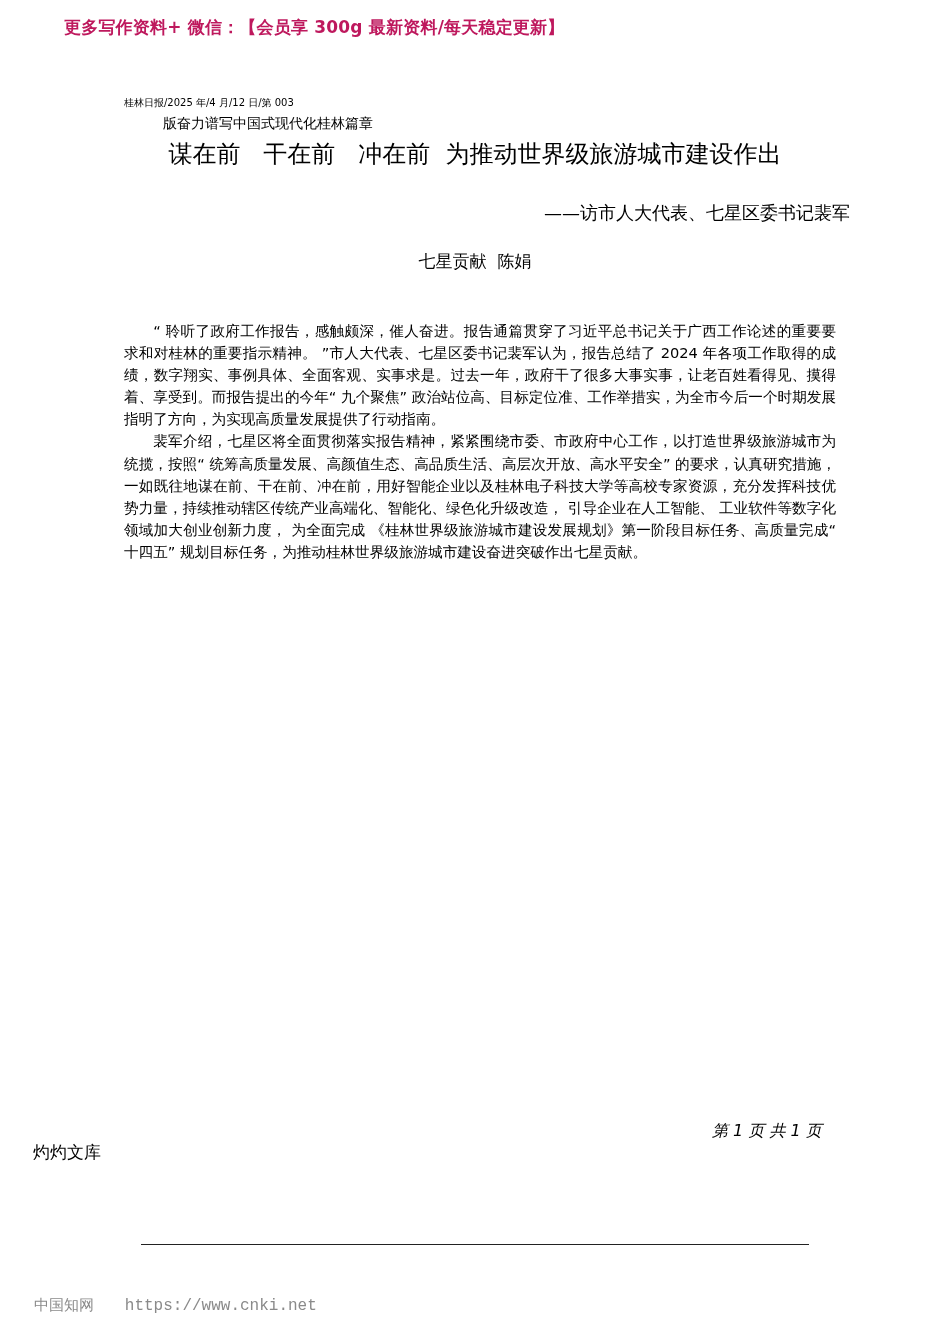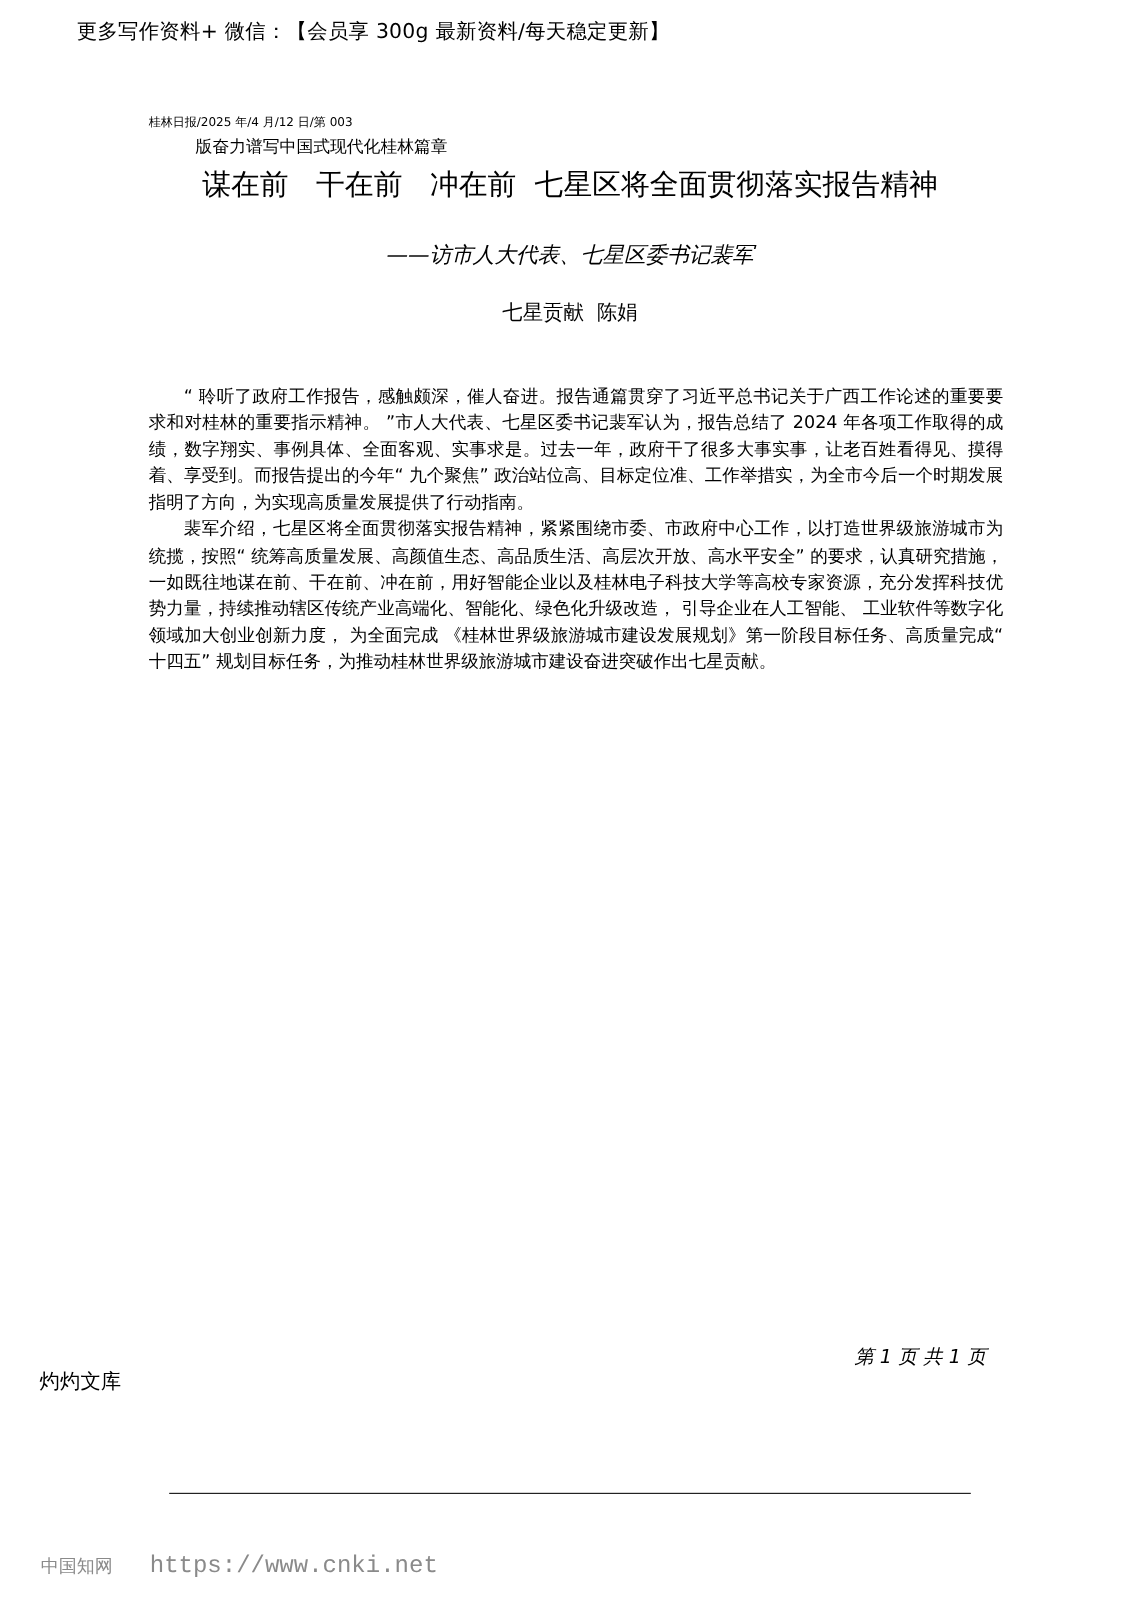--- a/index.html
+++ b/index.html
@@ -14,23 +14,24 @@
       overflow: hidden;
       font-family: "DejaVu Sans", "Liberation Sans", sans-serif;
       color: #000000;
     }
     .promo-banner {
       position: absolute;
       left: 64px;
       top: 14px;
       font-size: 17px;
       line-height: 26px;
-      color: #000000;
+      color: #be185d;
       white-space: nowrap;
       letter-spacing: 0.2px;
+      font-weight: bold;
     }
     .source-line {
       position: absolute;
       left: 124px;
       top: 93px;
       font-size: 10px;
       line-height: 20px;
       white-space: nowrap;
     }
     .column-line {
@@ -50,25 +51,24 @@
       text-align: center;
       font-size: 24px;
       line-height: 32px;
     }
     .headline .line { display: block; white-space: pre; }
     .subtitle {
       position: absolute;
       left: 100px;
       width: 750px;
       top: 200px;
-      text-align: center;
+      text-align: right;
       font-size: 18px;
       line-height: 26px;
       white-space: nowrap;
-      font-style: italic;
     }
     .byline {
       position: absolute;
       left: 100px;
       width: 750px;
       top: 248px;
       text-align: center;
       font-size: 17px;
       line-height: 26px;
       white-space: pre;
@@ -120,33 +120,33 @@
       line-height: 22px;
       color: #8a8a8a;
       white-space: nowrap;
     }
     .cnki-footer .cnki-name {
       font-family: "DejaVu Serif", "Liberation Serif", serif;
       margin-right: 26px;
     }
     .cnki-footer .cnki-url {
       font-family: "Liberation Mono", "DejaVu Sans Mono", monospace;
-      font-size: 20px;
+      font-size: 16px;
     }
   </style>
 </head>
 <body>
 
 <div class="promo-banner">更多写作资料+ 微信：【会员享 300g 最新资料/每天稳定更新】</div>
 
 <div class="source-line">桂林日报/2025 年/4 月/12 日/第 003</div>
 <div class="column-line">版奋力谱写中国式现代化桂林篇章</div>
 
 <div class="headline">
-  <span class="line">谋在前   干在前   冲在前  七星区将全面贯彻落实报告精神</span>
+  <span class="line">谋在前   干在前   冲在前  为推动世界级旅游城市建设作出</span>
 </div>
 
 <div class="subtitle">——访市人大代表、七星区委书记裴军</div>
 
 <div class="byline">七星贡献  陈娟</div>
 
 <div class="article-body">
   <p>“ 聆听了政府工作报告，感触颇深，催人奋进。报告通篇贯穿了习近平总书记关于广西工作论述的重要要求和对桂林的重要指示精神。 ”市人大代表、七星区委书记裴军认为，报告总结了 2024 年各项工作取得的成绩，数字翔实、事例具体、全面客观、实事求是。过去一年，政府干了很多大事实事，让老百姓看得见、摸得着、享受到。而报告提出的今年“ 九个聚焦” 政治站位高、目标定位准、工作举措实，为全市今后一个时期发展指明了方向，为实现高质量发展提供了行动指南。</p>
   <p>裴军介绍，七星区将全面贯彻落实报告精神，紧紧围绕市委、市政府中心工作，以打造世界级旅游城市为统揽，按照“ 统筹高质量发展、高颜值生态、高品质生活、高层次开放、高水平安全” 的要求，认真研究措施，一如既往地谋在前、干在前、冲在前，用好智能企业以及桂林电子科技大学等高校专家资源，充分发挥科技优势力量，持续推动辖区传统产业高端化、智能化、绿色化升级改造， 引导企业在人工智能、 工业软件等数字化领域加大创业创新力度， 为全面完成 《桂林世界级旅游城市建设发展规划》第一阶段目标任务、高质量完成“ 十四五” 规划目标任务，为推动桂林世界级旅游城市建设奋进突破作出七星贡献。</p>
 </div>

